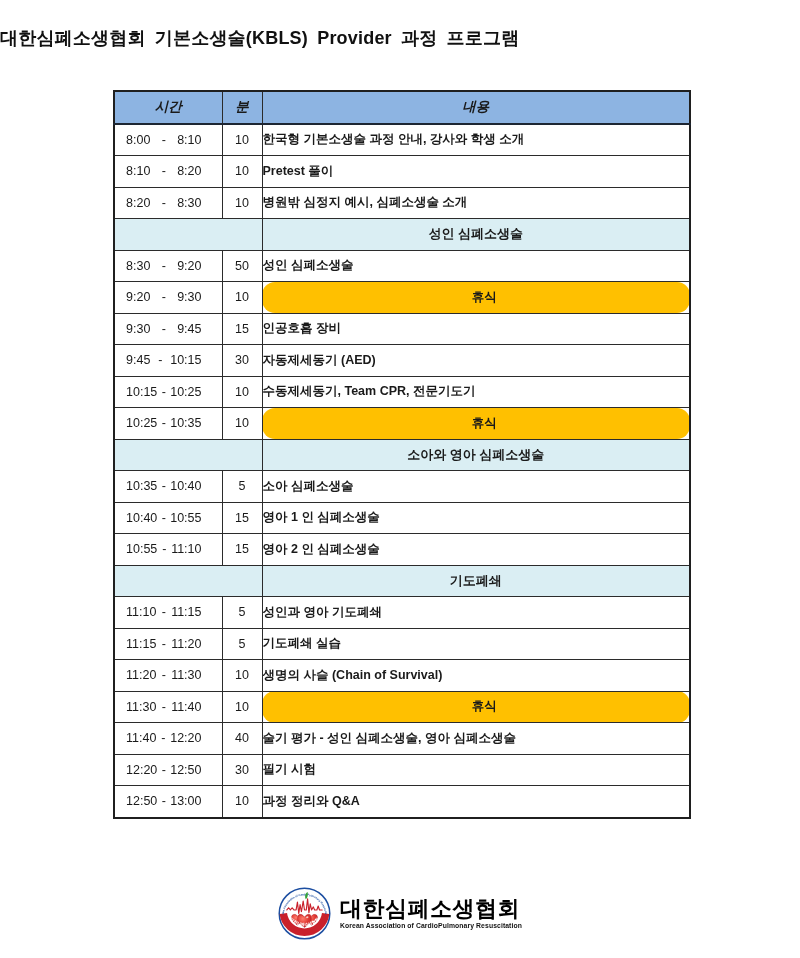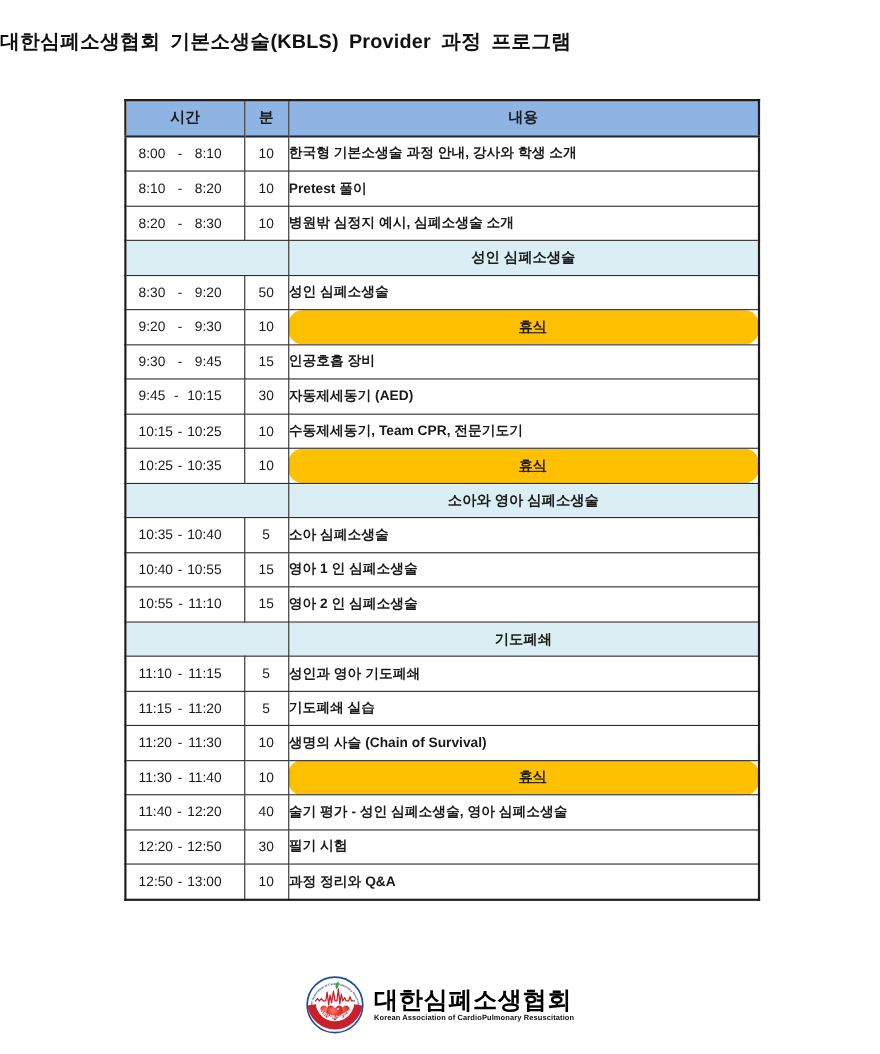--- a/index.html
+++ b/index.html
@@ -17,26 +17,26 @@
     border-collapse:collapse;table-layout:fixed;
     border:2px solid #1f1f1f;
   }
   .schedule th,.schedule td{
     border:1px solid #2b2b2b;height:30.5px;padding:0;
     font-size:12.5px;vertical-align:middle;background:#fff;
     overflow:hidden;white-space:nowrap;
   }
   .schedule thead th{
     background:var(--header-bg,#8DB4E2);font-weight:bold;font-size:13.5px;
-    text-align:center;border-bottom:2px solid #1d2633;
+    text-align:center;border-bottom:2px solid #1d2633;font-style:italic;
   }
   .tw{display:flex;justify-content:space-between;align-items:flex-start;padding:0 20px 0 11px;}
   .td-min{text-align:center;}
   .td-content{padding-left:14px;font-weight:bold;font-size:13px;text-align:left;border-radius:13px;}
-  .td-content.break-cell{background:var(--break-bg,#FFC000);text-align:center;padding-left:17px;text-decoration:underline;}
+  .td-content.break-cell{background:var(--break-bg,#FFC000);text-align:center;padding-left:17px;}
   tr.section-row td{background:var(--section-bg,#DAEEF3);}
   tr.section-row td.sec-content{font-weight:bold;text-align:center;font-size:13px;}
   .footer{
     position:absolute;top:884px;left:0;width:800px;height:58px;
     display:flex;align-items:center;justify-content:center;gap:9px;
   }
   .emblem{width:53px;height:53px;flex:0 0 auto;}
   .org-text{display:flex;flex-direction:column;justify-content:center;}
   .org-ko{font-size:22px;font-weight:bold;color:#000;letter-spacing:0.5px;line-height:1.05;}
   .org-en{font-size:6.8px;font-weight:bold;color:#111;margin-top:2px;letter-spacing:0.1px;}

